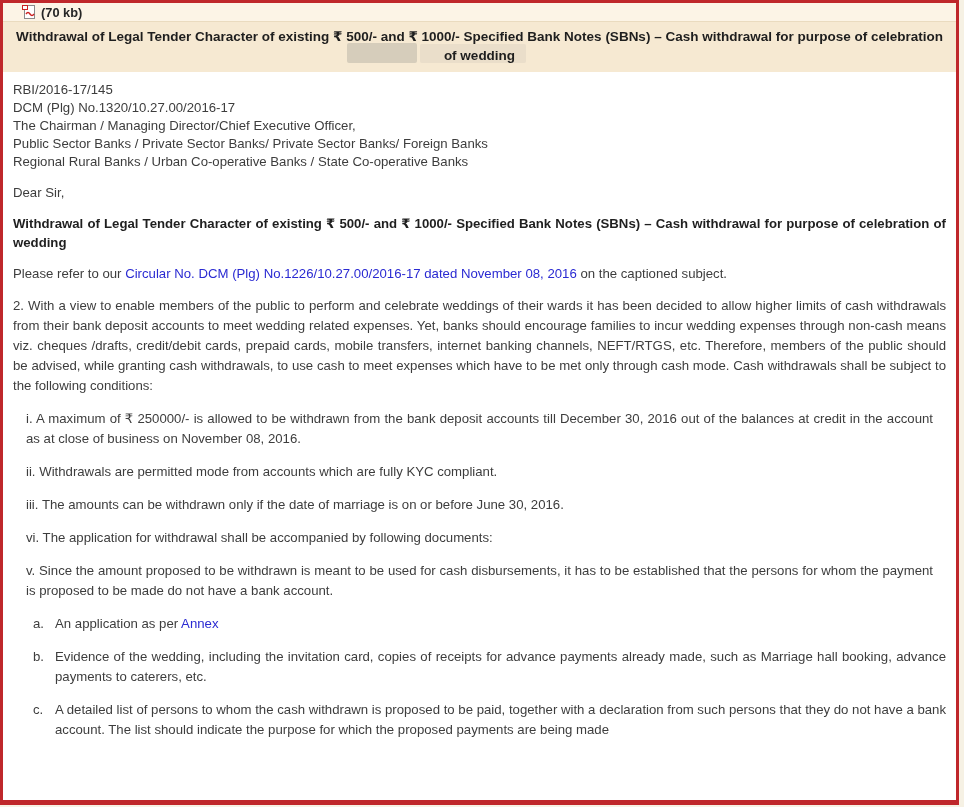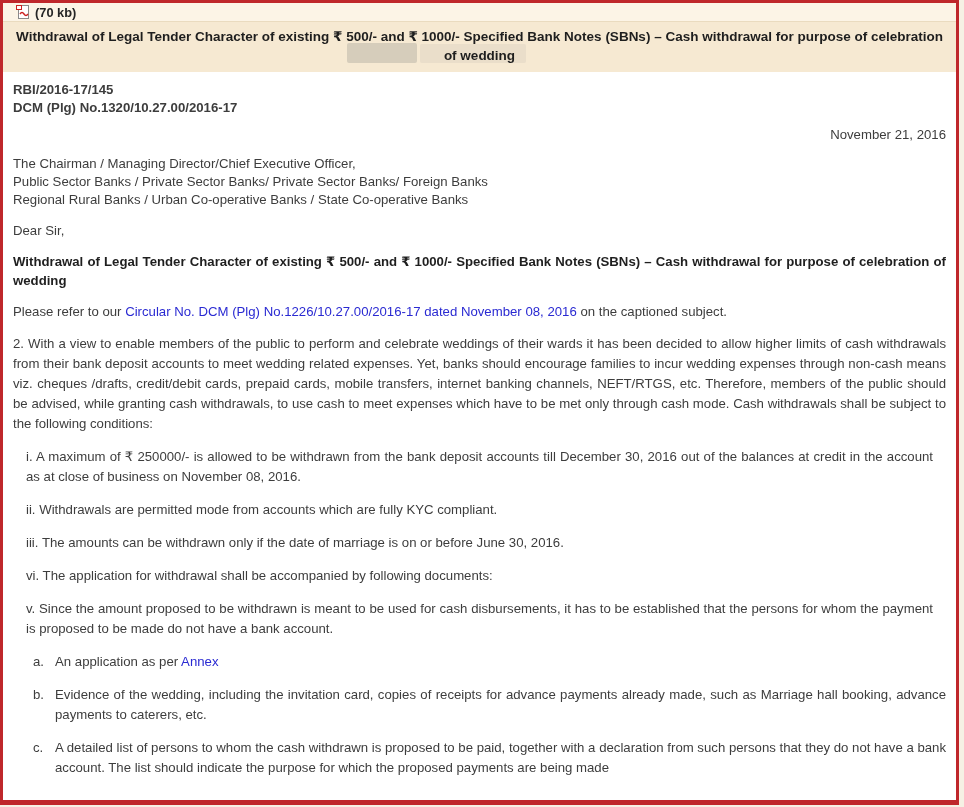--- a/index.html
+++ b/index.html
@@ -22,21 +22,21 @@
   .page{
     width:959px;min-height:805px;margin:0 5px 2px 0;
     background:var(--page-bg);
     border:3px solid var(--border-red);
     border-bottom-width:5px;
   }
   
   .file-row{
     background:var(--topstrip-bg);
     display:flex;align-items:center;gap:5px;
-    padding:1px 12px;height:18px;
+    padding:1px 18px;height:18px;
   }
   .pdf-icon{display:inline-flex;width:15px;height:16px;cursor:pointer;}
   .file-size{font-weight:bold;color:#262626;font-size:12.8px;}
   
   .title-bar{
     position:relative;
     background:var(--titlebar-bg);
     border-top:1px solid #eadbbf;
     padding:5px 12px 7px 12px;
     text-align:center;
@@ -44,21 +44,21 @@
   .title-text{
     position:relative;z-index:2;
     font-weight:bold;color:var(--title-text);
     font-size:13.5px;line-height:19px;text-align:center;
   }
   .ghost{position:absolute;z-index:1;border-radius:2px;}
   .ghost-1{left:344px;top:21px;width:70px;height:20px;background:rgba(168,163,152,0.40);}
   .ghost-2{left:417px;top:22px;width:106px;height:19px;background:rgba(190,184,172,0.22);}
   
   .letter{padding:9px 10px 0 10px;}
-  .ref-line{line-height:18px;font-weight:bold;}
+  .ref-line{line-height:18px;}
   .date-line{text-align:right;margin:9px 0 11px 0;line-height:18px;}
   .addr-line{line-height:18px;}
   .salutation{margin:14px 0;}
   .subject{font-weight:bold;color:#1f1f1f;text-align:justify;line-height:19px;margin:10px 0;}
   .para{text-align:justify;line-height:20px;margin:12px 0;}
   .cond{text-align:justify;line-height:20px;margin:13px 13px;}
   a.link{color:var(--link-blue);text-decoration:none;cursor:pointer;}
   .doc-item{display:flex;padding-left:20px;margin:13px 0;}
   .doc-marker{width:22px;flex:0 0 22px;line-height:20px;}
   .doc-body{flex:1;text-align:justify;line-height:20px;}
@@ -84,21 +84,20 @@
     <div class="ghost ghost-1"></div>
     <div class="ghost ghost-2"></div>
     <div class="title-text">Withdrawal of Legal Tender Character of existing ₹ 500/- and ₹ 1000/- Specified Bank Notes (SBNs) – Cash withdrawal for purpose of celebration of wedding</div>
   </div>
 
   <div class="letter">
 
     <div class="ref-line">RBI/2016-17/145</div>
     <div class="ref-line">DCM (Plg) No.1320/10.27.00/2016-17</div>
 
-    <div class="date-line">November 21, 2016</div>
 
     <div class="addr-line">The Chairman / Managing Director/Chief Executive Officer,</div>
     <div class="addr-line">Public Sector Banks / Private Sector Banks/ Private Sector Banks/ Foreign Banks</div>
     <div class="addr-line">Regional Rural Banks / Urban Co-operative Banks / State Co-operative Banks</div>
 
     <div class="salutation">Dear Sir,</div>
 
     <div class="subject">Withdrawal of Legal Tender Character of existing ₹ 500/- and ₹ 1000/- Specified Bank Notes (SBNs) – Cash withdrawal for purpose of celebration of wedding</div>
 
     <div class="para">

